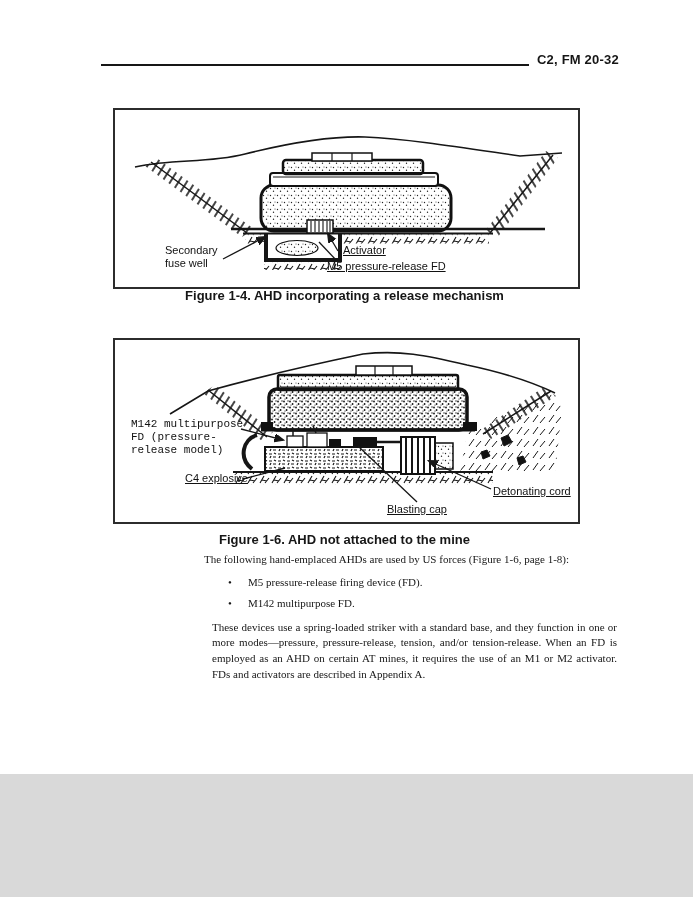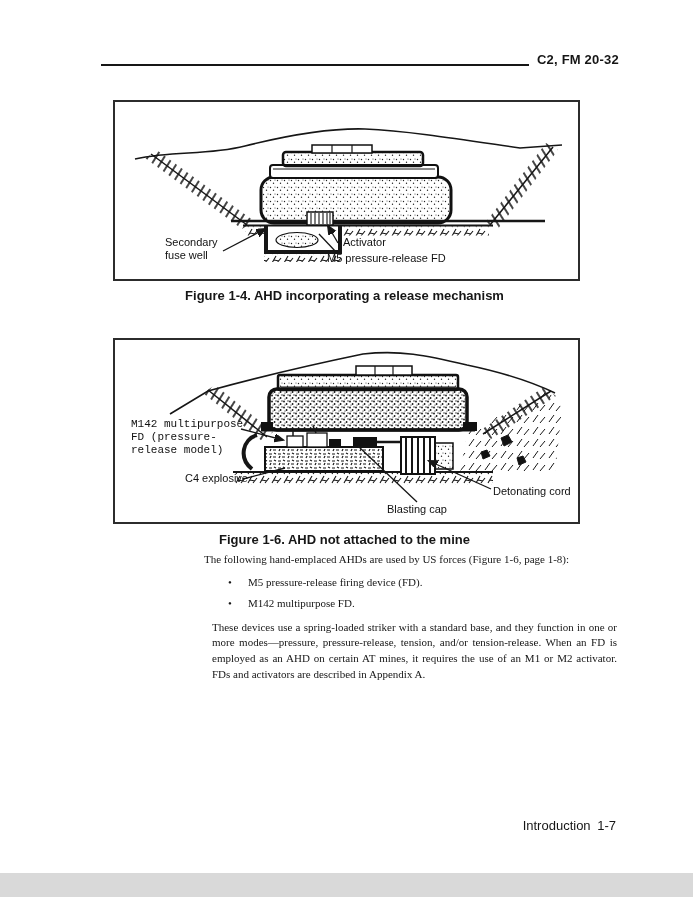--- a/index.html
+++ b/index.html
@@ -1,31 +1,31 @@
 <!DOCTYPE html>
 <html><head>
 <meta charset="utf-8">
 <title>C2, FM 20-32</title>
 <style>
   html,body{margin:0;padding:0;background:#d9d9d9;}
   .page{
-    position:relative;width:693px;height:873px;margin:0 auto;
+    position:relative;width:693px;height:774px;margin:0 auto;
     background:#ffffff;color:#161616;overflow:hidden;
     font-family:"Liberation Sans",sans-serif;
   }
   
   .header-rule{position:absolute;left:101px;top:64px;width:428px;height:2px;background:#161616;}
   .header-id{position:absolute;left:537px;top:52px;font-size:13px;font-weight:bold;letter-spacing:.2px;white-space:nowrap;}
   
   .figure{position:absolute;left:113px;width:463px;border:2px solid #2c2c2c;background:#fff;}
-  .fig-1-4{top:100px;height:177px;}
+  .fig-1-4{top:108px;height:177px;}
   .fig-1-5{top:338px;height:182px;}
   .figure svg{position:absolute;left:0;top:0;width:100%;height:100%;}
   .fig-label{position:absolute;font-size:11px;line-height:13px;color:#111;white-space:normal;}
-  .nowrap{white-space:nowrap;}
+  .nowrap{white-space:nowrap;text-decoration:underline;}
   .caption{position:absolute;left:113px;width:463px;text-align:center;font-size:13px;font-weight:bold;}
   .cap-1-4{top:288px;}
   .cap-1-5{top:532px;}
   
   .bodytext{position:absolute;left:204px;top:552px;width:421px;
     font-family:"Liberation Serif",serif;font-size:11px;line-height:15.6px;text-align:justify;}
   .intro{margin:0 0 7px 0;}
   .bullets{margin:0 0 7px 0;padding:0;list-style:none;}
   .bullets li{display:flex;margin:0 0 6px 0;text-align:left;}
   .bullet-marker{flex:none;width:20px;margin-left:24px;}

